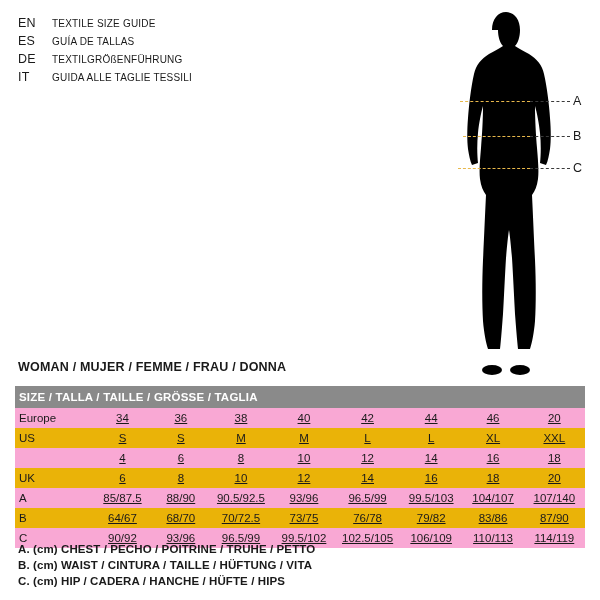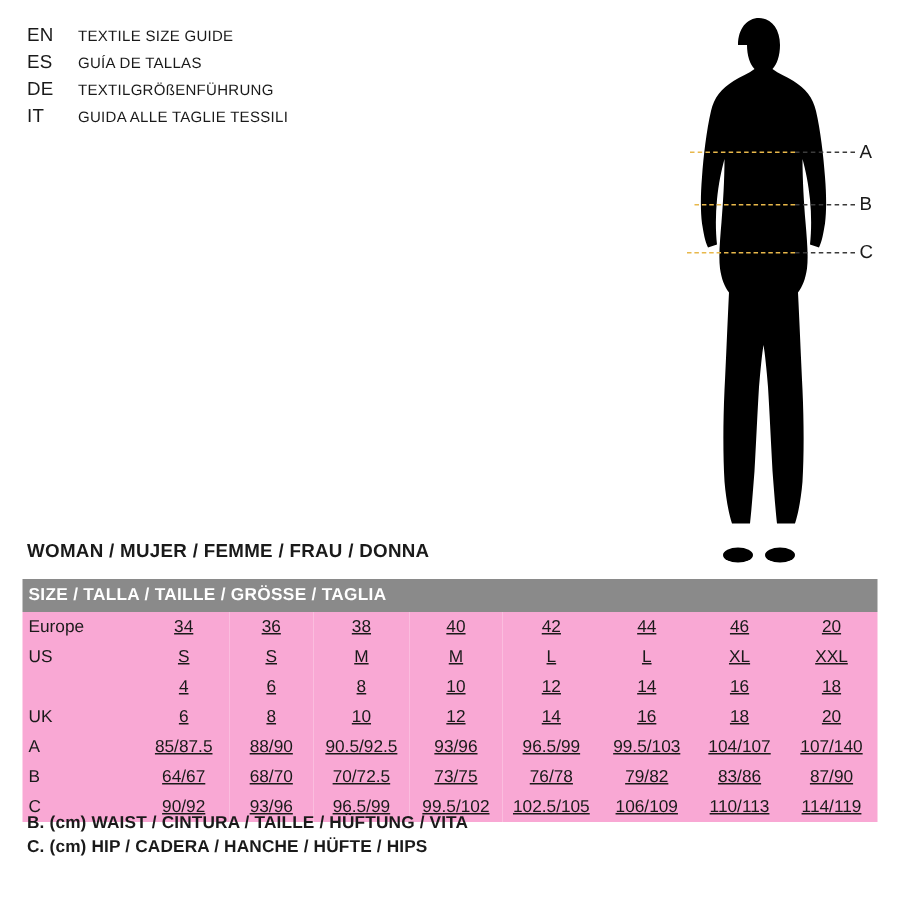--- a/index.html
+++ b/index.html
@@ -106,21 +106,21 @@
   tr.head-row td {
     font-size: 11.5px;
     letter-spacing: 0.2px;
     padding-top: 3px;
     padding-bottom: 3px;
   }
   tr.shade td {
     background: #f9a8d4;
   }
   tr.plain td {
-    background: #f9a8d4;
+    background: #eab308;
   }
   td.label-col {
     width: 88px;
     text-align: left;
     padding-left: 5px;
   }
   td.val {
     text-align: center;
     width: 60px;
     text-decoration: underline;
@@ -310,17 +310,18 @@
           <td class="val">102.5/105</td>
           <td class="val">106/109</td>
           <td class="val">110/113</td>
           <td class="val">114/119</td>
         </tr>
       </tbody>
     </table>
   </div>
 
   <div class="notes">
+    <div class="note">A. (cm) CHEST / PECHO / POITRINE / TRUHE / PETTO</div>
     <div class="note">B. (cm) WAIST / CINTURA / TAILLE / HÜFTUNG / VITA</div>
     <div class="note">C. (cm) HIP / CADERA / HANCHE / HÜFTE / HIPS</div>
   </div>
 
 </div>
 
 </body></html>

